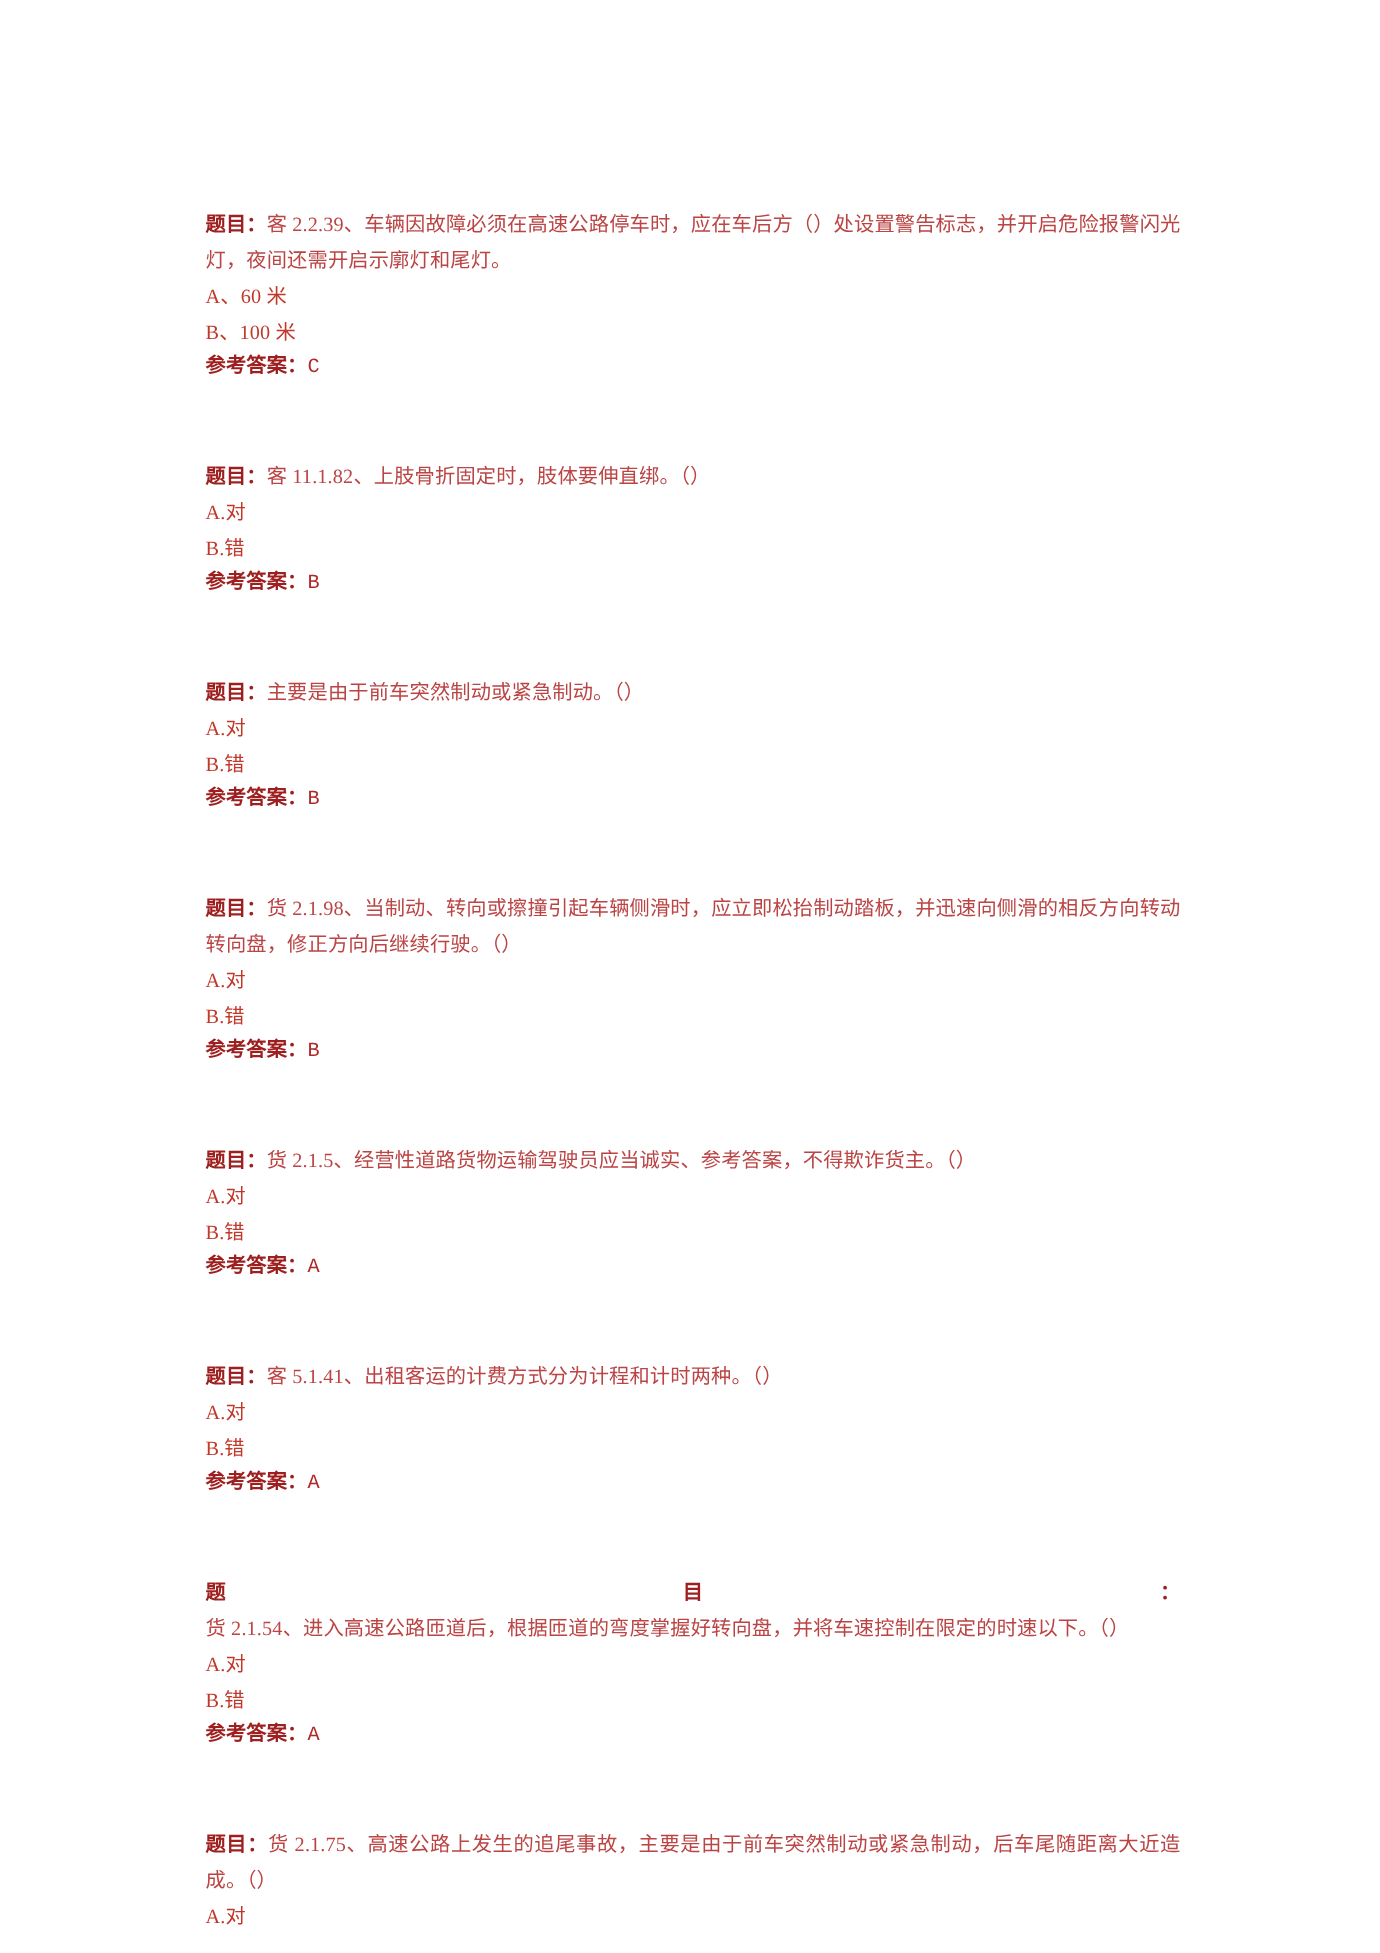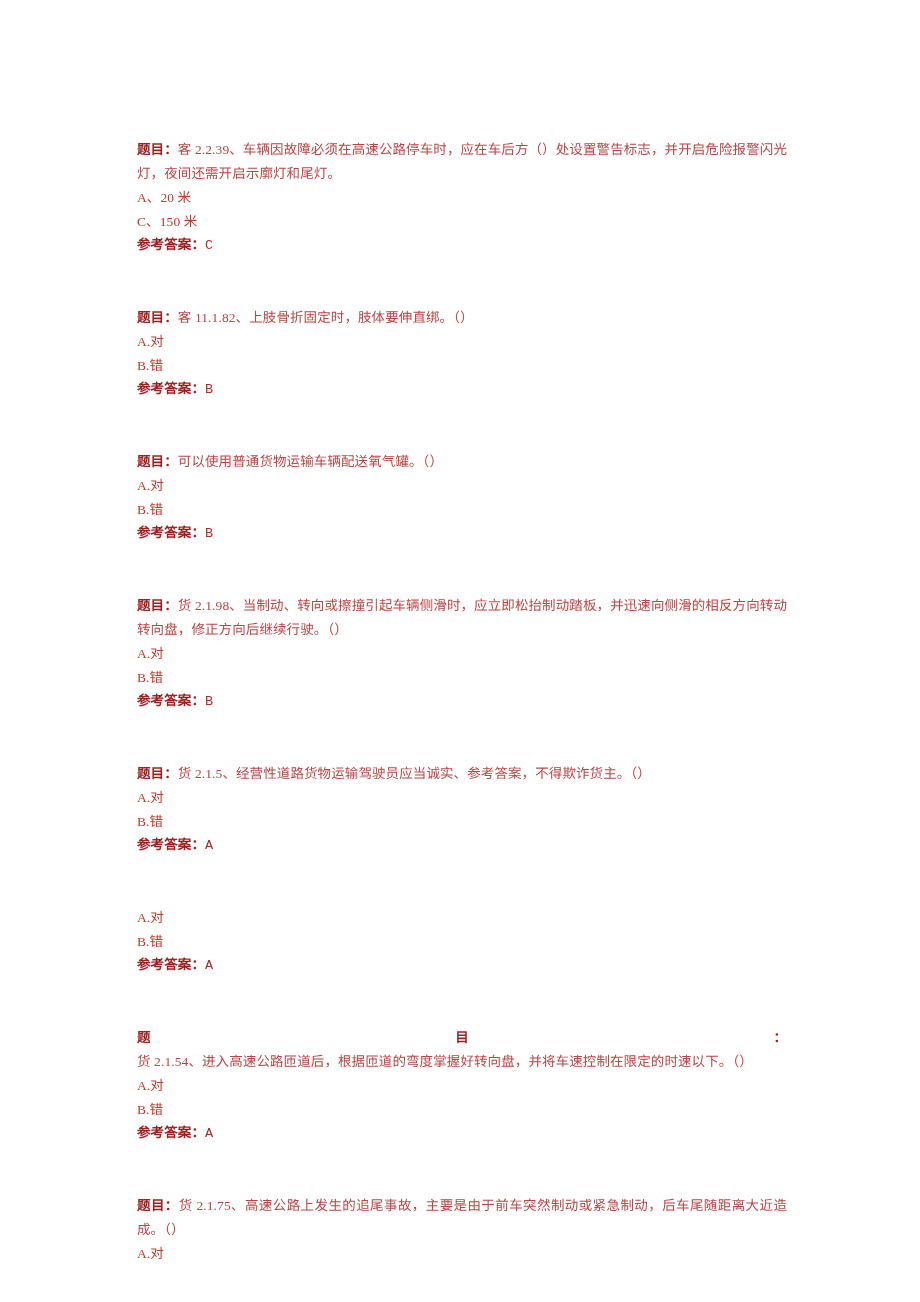--- a/index.html
+++ b/index.html
@@ -66,49 +66,50 @@
     color: #b02a2a;
   }
 </style>
 </head>
 <body>
 
 <div class="page">
   <div id="questions-root">
       <div class="question-block">
         <p class="q-line"><span class="q-label">题目：</span><span class="q-text">客 2.2.39、车辆因故障必须在高速公路停车时，应在车后方（）处设置警告标志，并开启危险报警闪光灯，夜间还需开启示廓灯和尾灯。</span></p>
-        <p class="opt-line">A、20 米</p>
-        <p class="opt-line">C、150 米</p>
+        <p class="opt-line">A、60 米</p>
+        <p class="opt-line">B、100 米</p>
         <p class="ans-line"><span class="ans-label">参考答案：</span><span class="ans-value">C</span></p>
       </div>
       <div class="question-block">
         <p class="q-line"><span class="q-label">题目：</span><span class="q-text">客 11.1.82、上肢骨折固定时，肢体要伸直绑。（）</span></p>
         <p class="opt-line">A.对</p>
         <p class="opt-line">B.错</p>
         <p class="ans-line"><span class="ans-label">参考答案：</span><span class="ans-value">B</span></p>
       </div>
       <div class="question-block">
-        <p class="q-line"><span class="q-label">题目：</span><span class="q-text">可以使用普通货物运输车辆配送氧气罐。（）</span></p>
+        <p class="q-line"><span class="q-label">题目：</span><span class="q-text">主要是由于前车突然制动或紧急制动。（）</span></p>
         <p class="opt-line">A.对</p>
         <p class="opt-line">B.错</p>
         <p class="ans-line"><span class="ans-label">参考答案：</span><span class="ans-value">B</span></p>
       </div>
       <div class="question-block">
         <p class="q-line"><span class="q-label">题目：</span><span class="q-text">货 2.1.98、当制动、转向或擦撞引起车辆侧滑时，应立即松抬制动踏板，并迅速向侧滑的相反方向转动转向盘，修正方向后继续行驶。（）</span></p>
         <p class="opt-line">A.对</p>
         <p class="opt-line">B.错</p>
         <p class="ans-line"><span class="ans-label">参考答案：</span><span class="ans-value">B</span></p>
       </div>
       <div class="question-block">
         <p class="q-line"><span class="q-label">题目：</span><span class="q-text">货 2.1.5、经营性道路货物运输驾驶员应当诚实、参考答案，不得欺诈货主。（）</span></p>
         <p class="opt-line">A.对</p>
         <p class="opt-line">B.错</p>
         <p class="ans-line"><span class="ans-label">参考答案：</span><span class="ans-value">A</span></p>
       </div>
       <div class="question-block">
+        <p class="q-line"><span class="q-label">题目：</span><span class="q-text">客 5.1.41、出租客运的计费方式分为计程和计时两种。（）</span></p>
         <p class="opt-line">A.对</p>
         <p class="opt-line">B.错</p>
         <p class="ans-line"><span class="ans-label">参考答案：</span><span class="ans-value">A</span></p>
       </div>
       <div class="question-block">
         <p class="q-line"><span class="q-label">题目：</span><span class="q-text">货 2.1.54、进入高速公路匝道后，根据匝道的弯度掌握好转向盘，并将车速控制在限定的时速以下。（）</span></p>
         <p class="opt-line">A.对</p>
         <p class="opt-line">B.错</p>
         <p class="ans-line"><span class="ans-label">参考答案：</span><span class="ans-value">A</span></p>
       </div>

